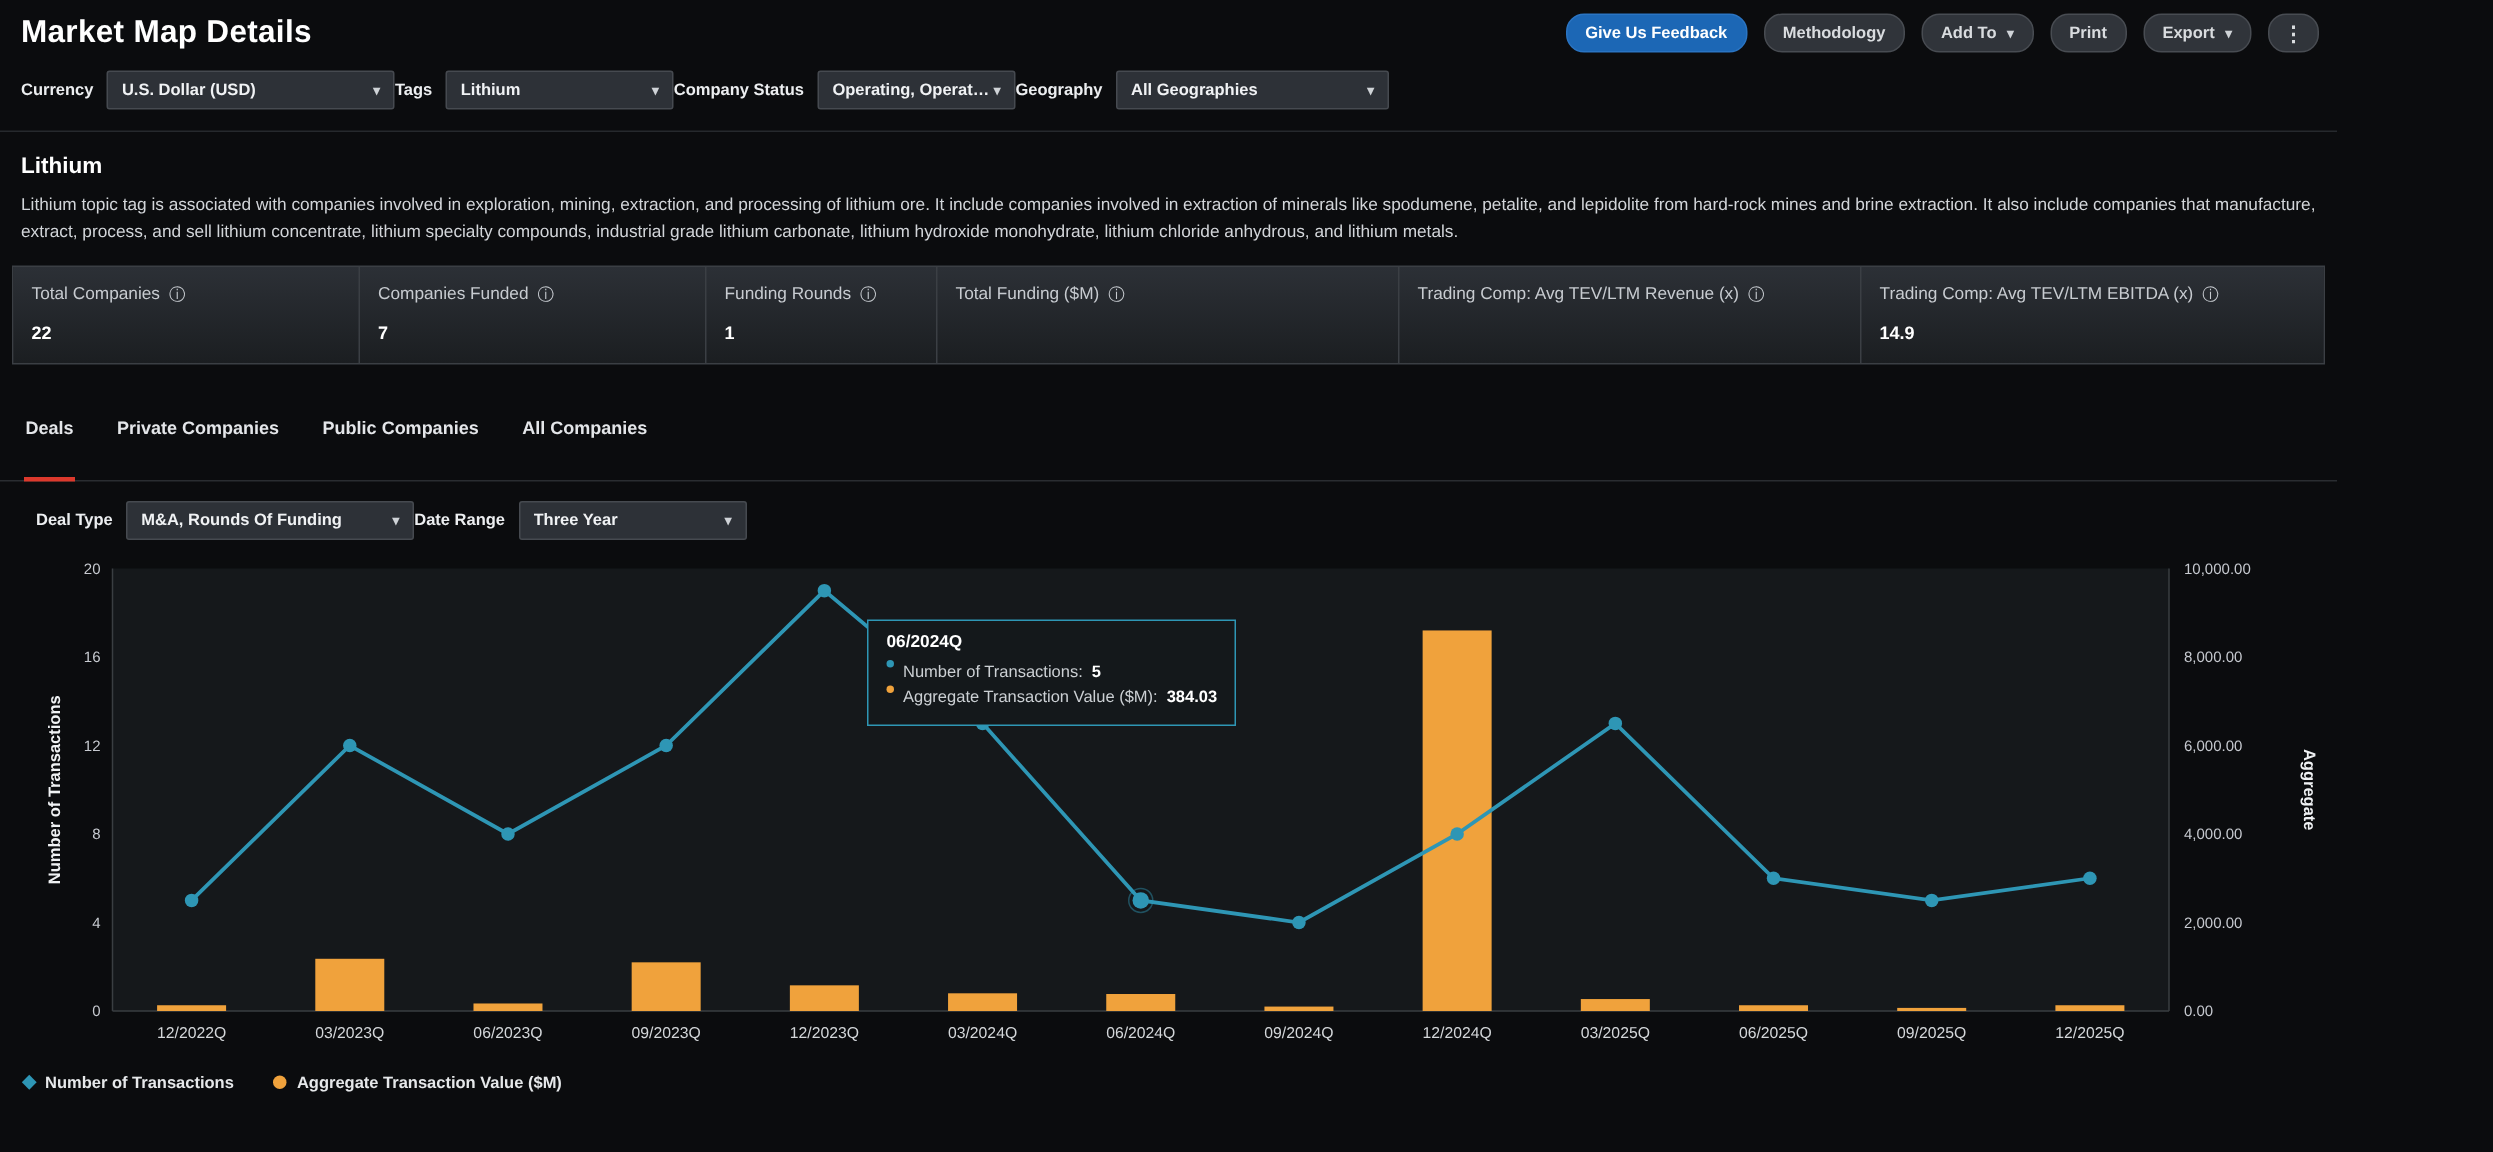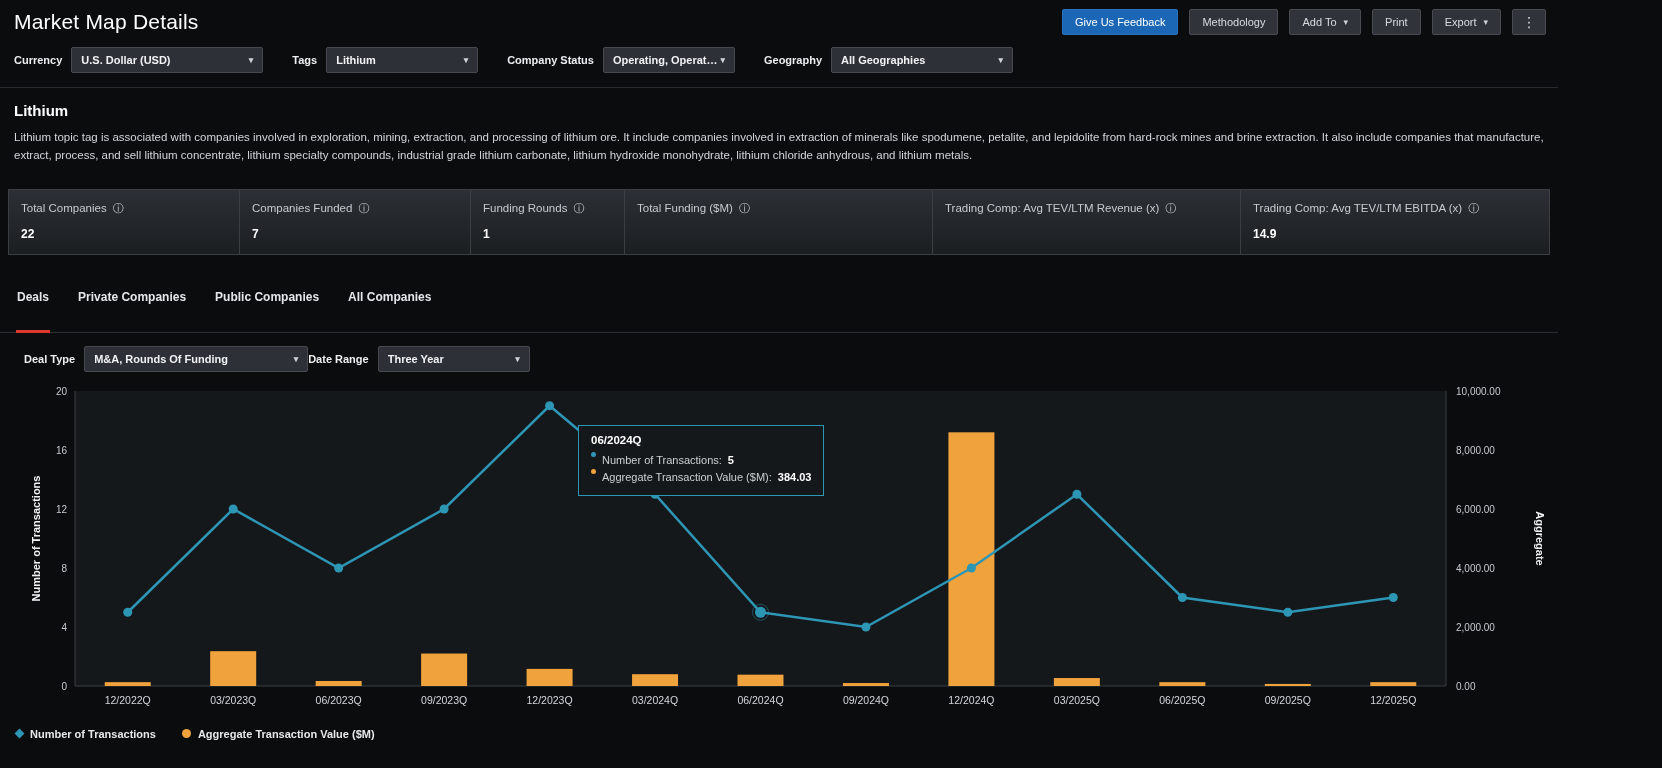--- a/index.html
+++ b/index.html
@@ -2,47 +2,47 @@
 <html><head>
 <meta charset="utf-8">
 <style>
   *{box-sizing:border-box;margin:0;padding:0}
   html,body{width:1662px;height:768px;overflow:hidden}
   body{background:#0b0c0e;font-family:"Liberation Sans",sans-serif;color:#e8eaec}
   .app{width:1558px}
 
   
   .topbar{display:flex;align-items:center;justify-content:space-between;padding:9px 12px 5px 14px}
-  .page-title{font-size:21px;font-weight:normal;color:#ffffff;letter-spacing:.2px}
+  .page-title{font-size:21px;font-weight:bold;color:#ffffff;letter-spacing:.2px}
   .actions{display:flex;gap:11px;align-items:center}
   .btn{display:inline-flex;align-items:center;gap:7px;background:#30343a;border:1px solid #484c52;color:#d9dcdf;
-       font-size:11px;font-weight:normal;padding:6px 12px;border-radius:2px;cursor:pointer;font-family:inherit;white-space:nowrap}
+       font-size:11px;font-weight:bold;padding:6px 12px;border-radius:12px;cursor:pointer;font-family:inherit;white-space:nowrap}
   .btn-primary{background:#1c67b5;border-color:#2a74c2;color:#fff}
   .btn-kebab{padding:5px 9px;font-size:14px;line-height:1}
   .chevron{font-size:9px;color:#cfd3d7}
 
   
-  .filterbar{display:flex;align-items:center;gap:29px;padding:7px 14px 14px}
+  .filterbar{display:flex;align-items:center;gap:0;padding:7px 14px 14px}
   .fgroup{display:flex;align-items:center;gap:9px}
   .flabel{font-size:11px;font-weight:bold;color:#eceef0;white-space:nowrap}
   .dropdown{display:flex;align-items:center;justify-content:space-between;background:#2d3137;border:1px solid #464a50;
             padding:6px 9px;font-size:11px;font-weight:bold;color:#f0f2f4;border-radius:2px;cursor:pointer;white-space:nowrap;overflow:hidden}
   .dd-currency{width:192px}.dd-tags{width:152px}.dd-status{width:132px}.dd-geo{width:182px}
-  .dd-dealtype{width:224px}.dd-daterange{width:152px}
+  .dd-dealtype{width:192px}.dd-daterange{width:152px}
   .dd-value{overflow:hidden;text-overflow:ellipsis}
 
   .divider{height:1px;background:#26292d}
 
   
   .topic{padding:14px 14px 12px}
   .topic-h{font-size:15px;font-weight:bold;color:#fff;margin-bottom:10px}
   .topic-p{font-size:11.5px;line-height:1.55;color:#d2d5d9}
 
   
-  .stats{display:flex;margin:12px 8px 27px;border:1px solid #3b3f44;background:linear-gradient(#2c3036,#1b1e21)}
+  .stats{display:flex;margin:0 8px 27px;border:1px solid #3b3f44;background:linear-gradient(#2c3036,#1b1e21)}
   .stat{padding:11px 12px 13px;border-right:1px solid #3b3f44;display:flex;flex-direction:column;gap:11px}
   .stat:last-child{border-right:none}
   .s1{flex:0 0 15%}.s2{flex:0 0 15%}.s3{flex:0 0 10%}.s4{flex:0 0 20%}.s5{flex:0 0 20%}.s6{flex:1}
   .stat-label{font-size:11.5px;color:#c7cbd0;display:flex;align-items:center;gap:6px;white-space:nowrap}
   .info{font-size:11px;color:#c7cbd0;cursor:pointer}
   .stat-value{font-size:12px;font-weight:bold;color:#fff}
 
   
   .tabs{display:flex;gap:27px;padding:0 16px;border-bottom:1px solid #2a2d31}
   .tab{font-size:12px;font-weight:bold;color:#e4e6e9;padding:8px 1px 28px;position:relative;cursor:pointer;white-space:nowrap}

